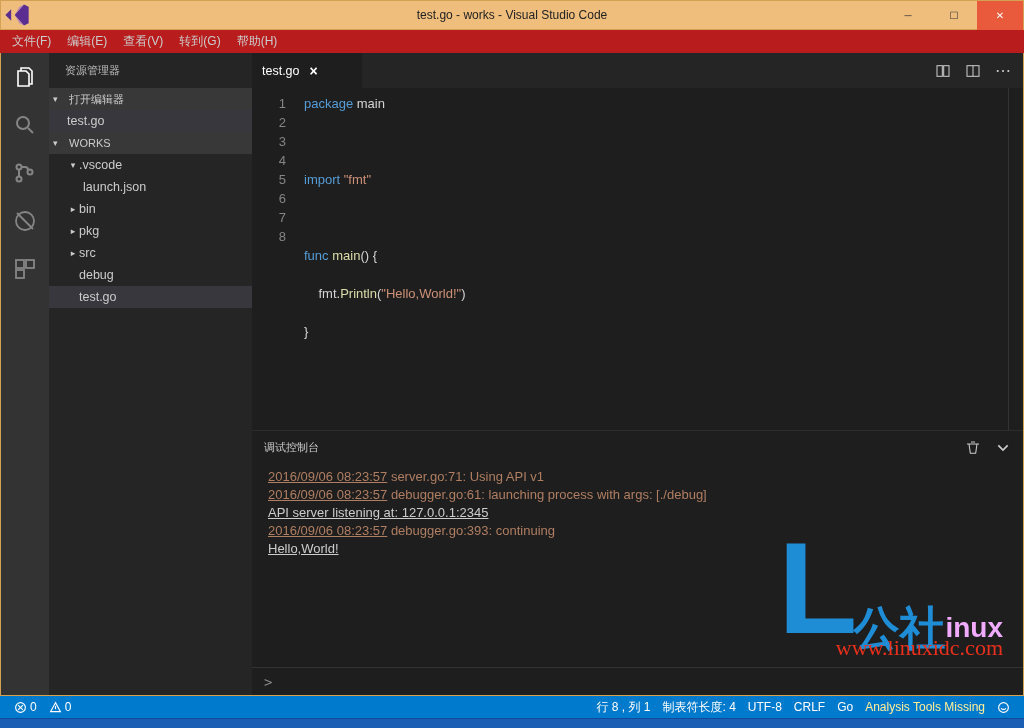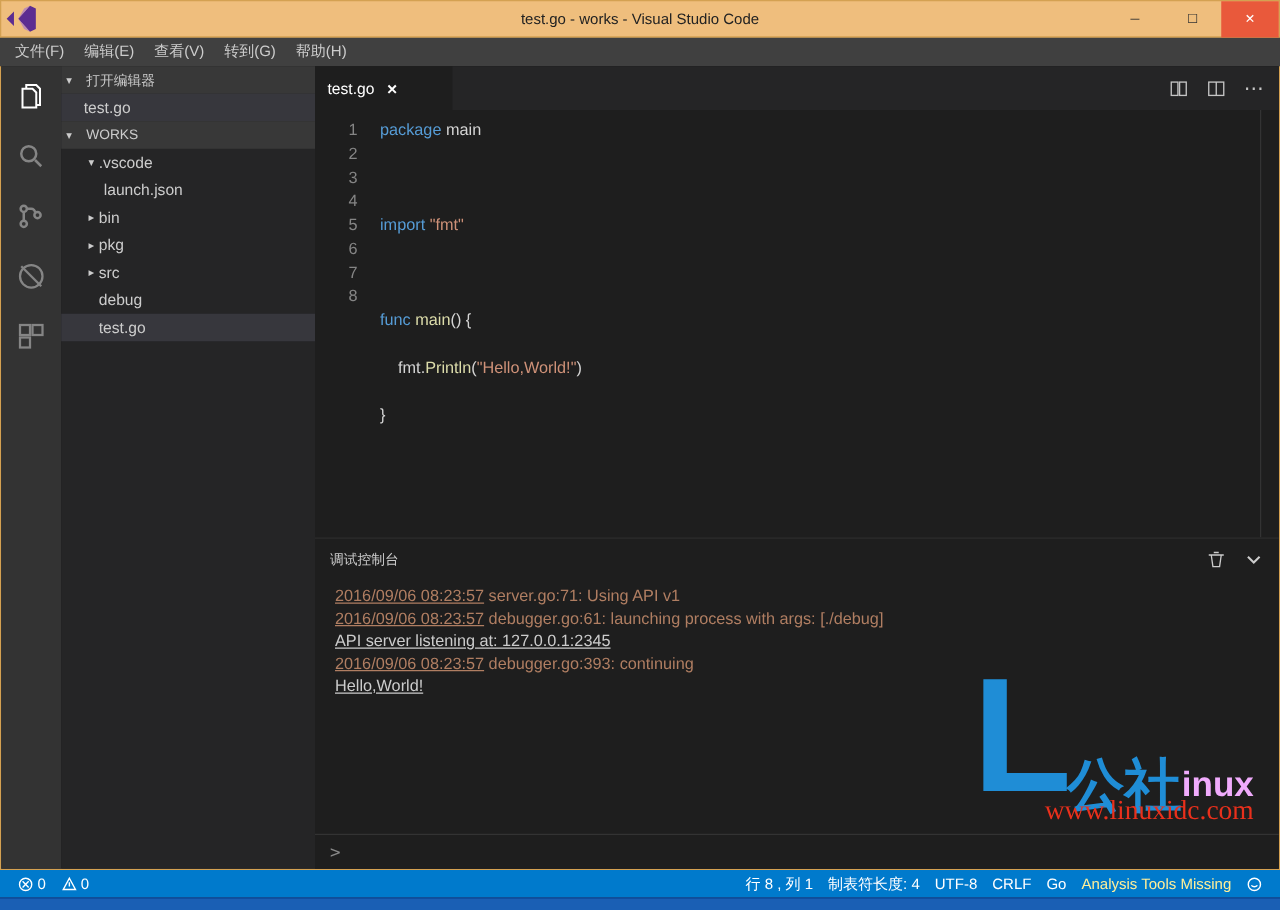--- a/index.html
+++ b/index.html
@@ -8,21 +8,21 @@
 
 .titlebar { height: 30px; background: #efbe7d; border: 1px solid #d4a152; display: flex; align-items: center; position: relative; }
 .titlebar .vs-icon { width: 28px; height: 28px; display: flex; align-items: center; justify-content: center; margin-left: 2px; }
 .titlebar .title { position: absolute; left: 50%; transform: translateX(-50%); font-size: 12px; color: #222; }
 .win-controls { margin-left: auto; display: flex; }
 .win-btn { width: 46px; height: 29px; display: flex; align-items: center; justify-content: center; font-size: 10px; cursor: pointer; }
 .win-btn.close { background: #e9593b; color: #fff; }
 .win-btn.minmax { color: #333; }
 
 
-.menubar { height: 23px; background: #404040; display: flex; align-items: center; padding-left: 4px; }
+.menubar { height: 23px; background: #b91c1c; display: flex; align-items: center; padding-left: 4px; }
 .menubar .item { color: #ccc; font-size: 12px; padding: 2px 8px; cursor: pointer; }
 
 
 .main { flex: 1; display: flex; min-height: 0; border: 1px solid #d4a152; border-top: none; }
 
 
 .activitybar { width: 48px; background: #333333; display: flex; flex-direction: column; }
 .activitybar .aicon { width: 48px; height: 48px; display: flex; align-items: center; justify-content: center; cursor: pointer; color: #858585; }
 .activitybar .aicon.active { color: #fff; }
 .activitybar svg { width: 24px; height: 24px; }
@@ -144,20 +144,21 @@
     <div class="aicon">
         <svg viewBox="0 0 24 24" stroke="currentColor" fill="none" stroke-width="1.8">
           <rect x="3" y="3" width="8" height="8"></rect>
           <rect x="13" y="3" width="8" height="8"></rect>
           <rect x="3" y="13" width="8" height="8"></rect>
         </svg>
       </div>
   </div>
 
   <div class="sidebar">
+    <div class="header">资源管理器</div>
     <div class="section-hdr">
         <span class="chev">▾</span>
         <span>打开编辑器</span>
       </div>
     <div class="tree">
       <div class="tree-row d1 active">
           <span>test.go</span>
         </div>
     </div>
     <div class="section-hdr">

